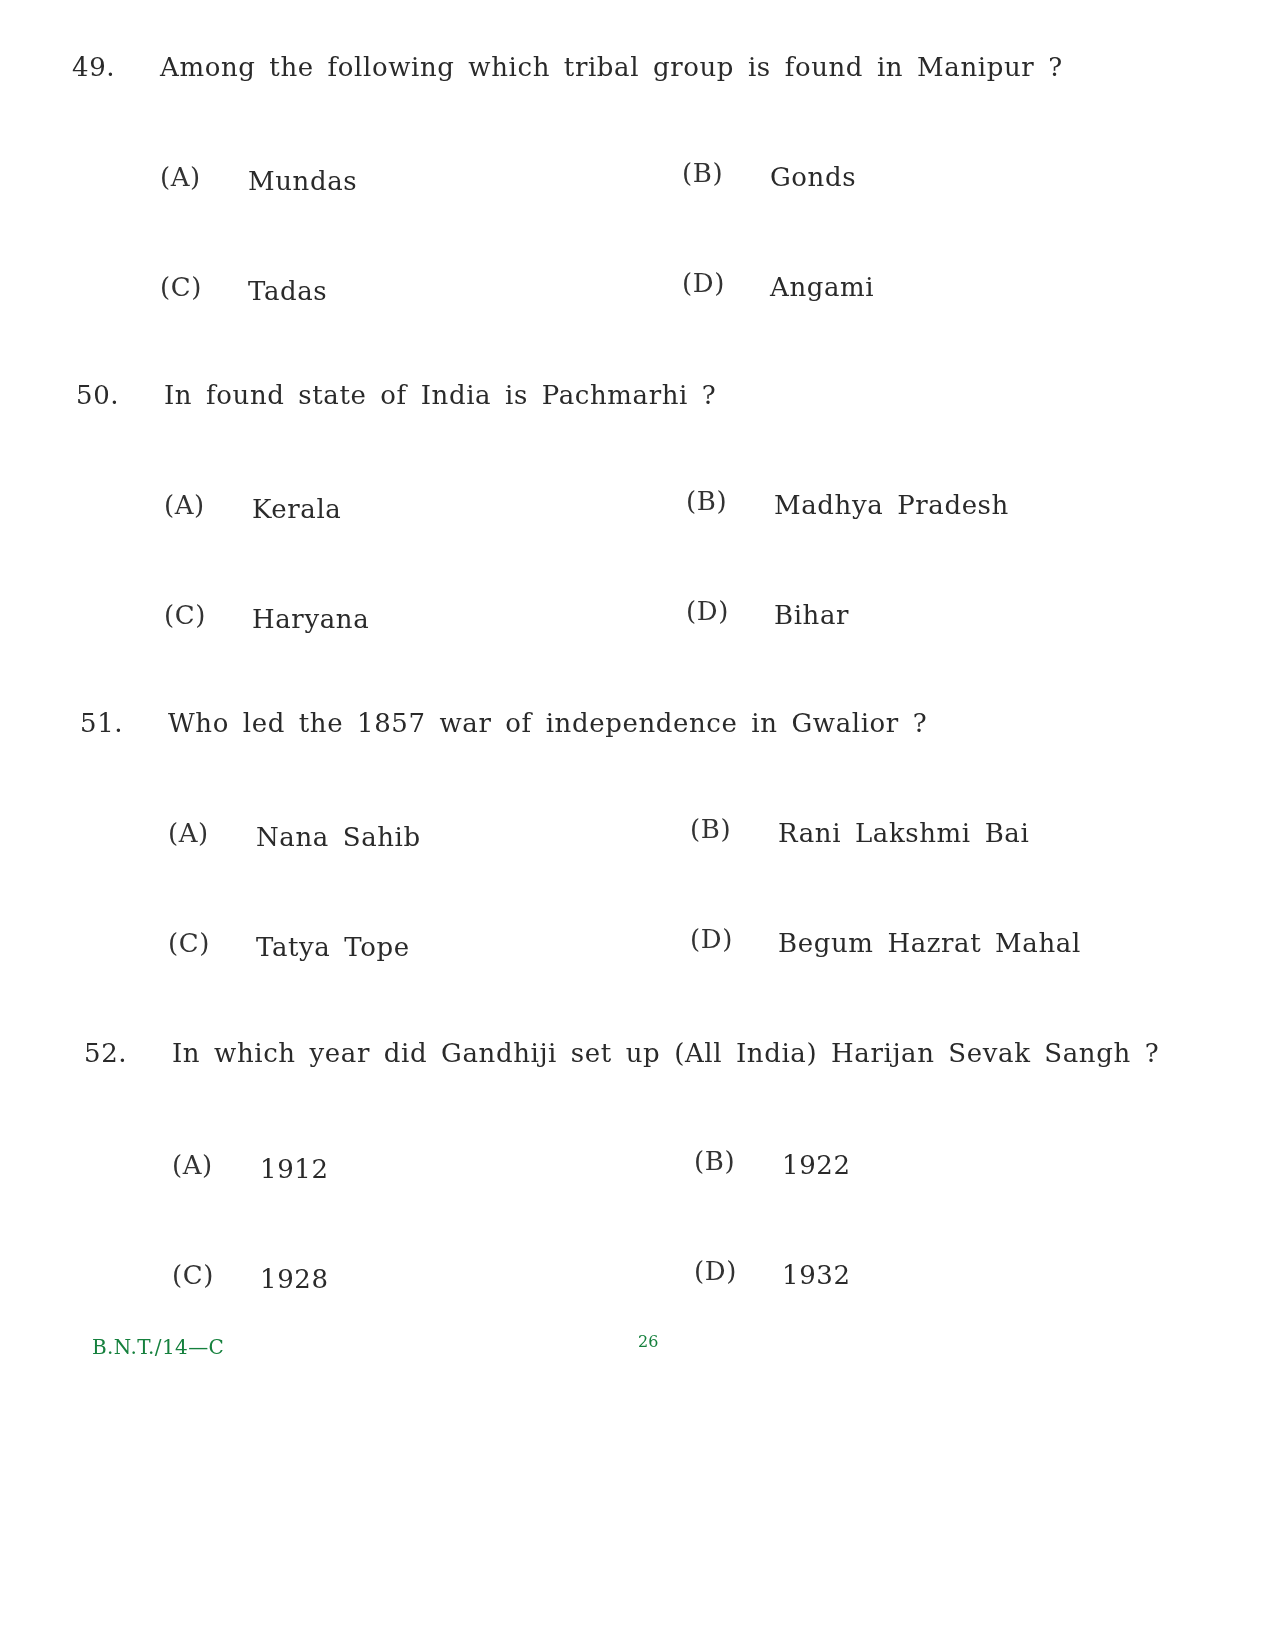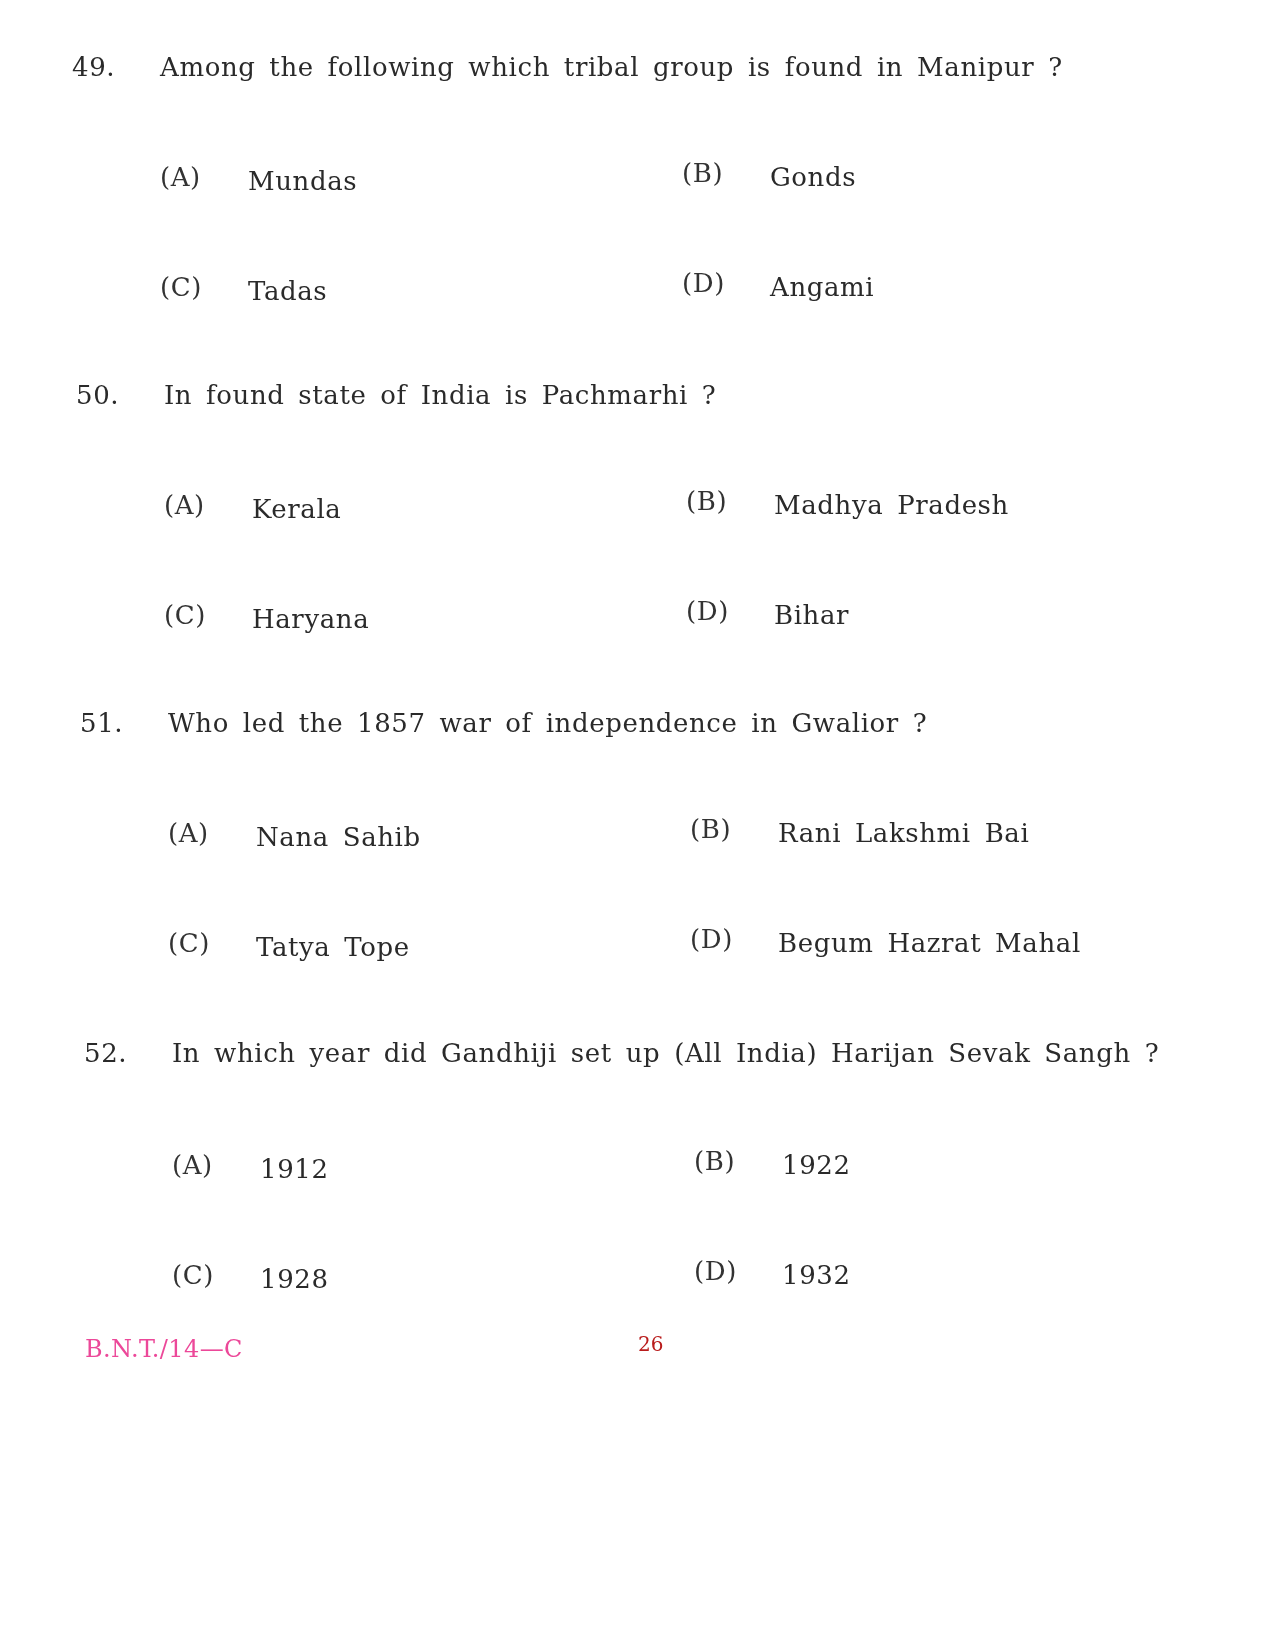--- a/index.html
+++ b/index.html
@@ -8,22 +8,22 @@
     font-family: "DejaVu Serif", "Liberation Serif", serif;
     color: #2a2a2a;
   }
   .page { position: absolute; left: 0; top: 0; width: 1275px; height: 1381px; }
   .q-stem { position: absolute; font-size: 26px; letter-spacing: 0.6px; word-spacing: 5px; white-space: nowrap; }
   .q-num { position: absolute; left: 0; top: 0; }
   .q-text { position: absolute; left: 88px; top: 0; }
   .opt { position: absolute; font-size: 26px; letter-spacing: 0.6px; word-spacing: 5px; white-space: nowrap; }
   .opt-letter { position: absolute; left: 0; top: 0; color: #333; }
   .opt-text { position: absolute; left: 88px; top: 4px; }
-  .footer-code { position: absolute; left: 85px; top: 1335px; font-size: 24px; letter-spacing: 0.4px; color: #ec4899; }
-  .footer-page { position: absolute; left: 638px; top: 1332px; font-size: 20px; color: #b91c1c; }
+  .footer-code { position: absolute; left: 92px; top: 1335px; font-size: 20px; letter-spacing: 0.4px; color: #15803d; }
+  .footer-page { position: absolute; left: 638px; top: 1332px; font-size: 16px; color: #15803d; }
 </style>
 </head>
 <body>
 
 <div class="page">
 
   <div>
     <div class="q-stem" style="left:72px; top:52px;">
       <span class="q-num">49.</span>
       <span class="q-text">Among the following which tribal group is found in Manipur ?</span>

